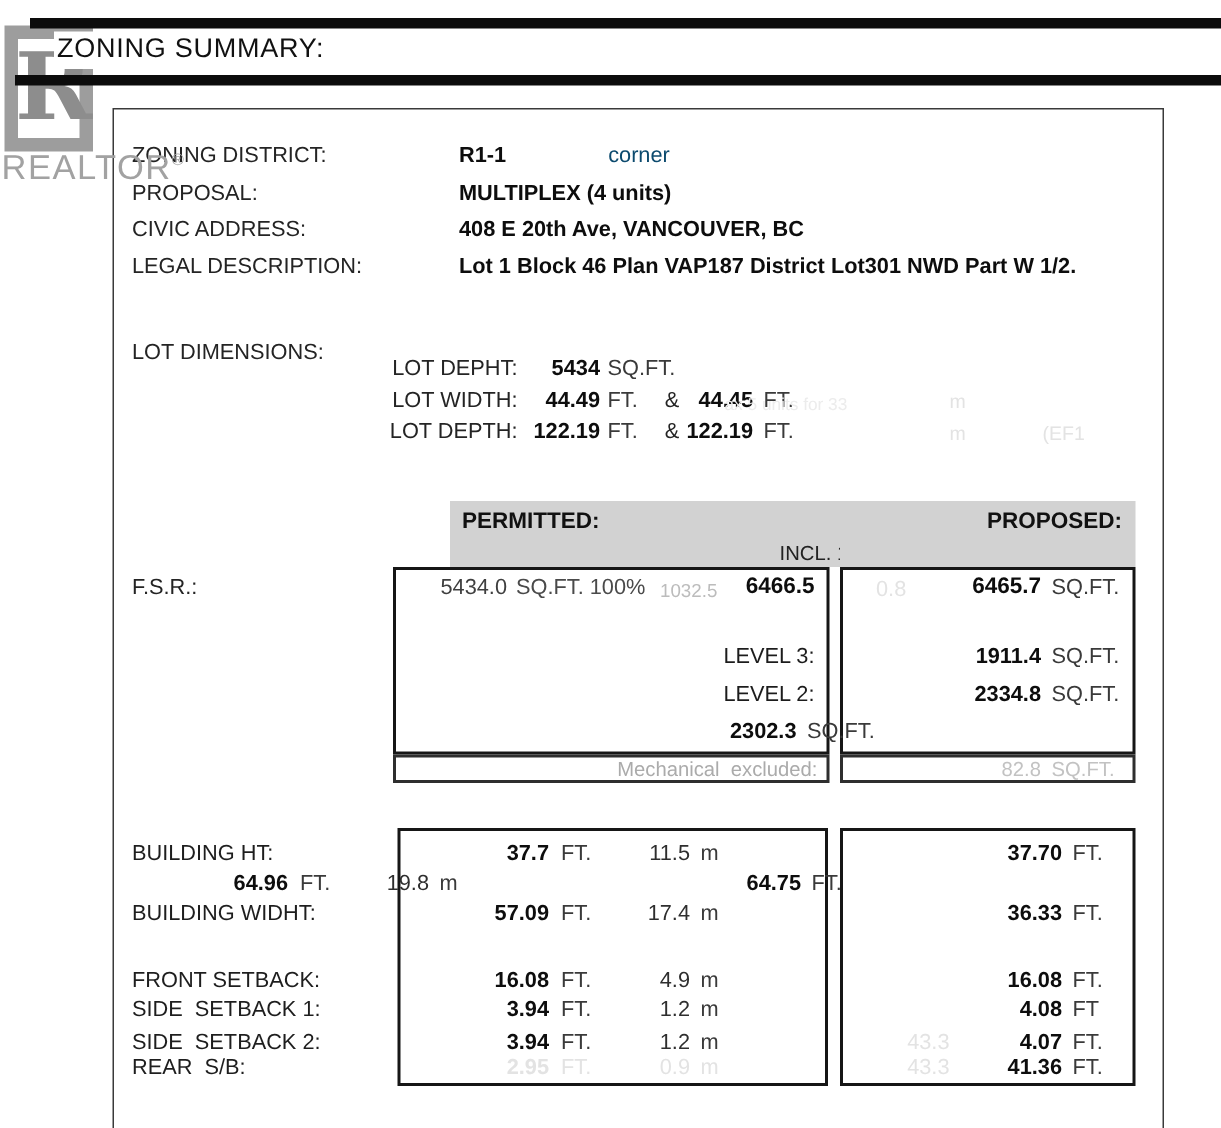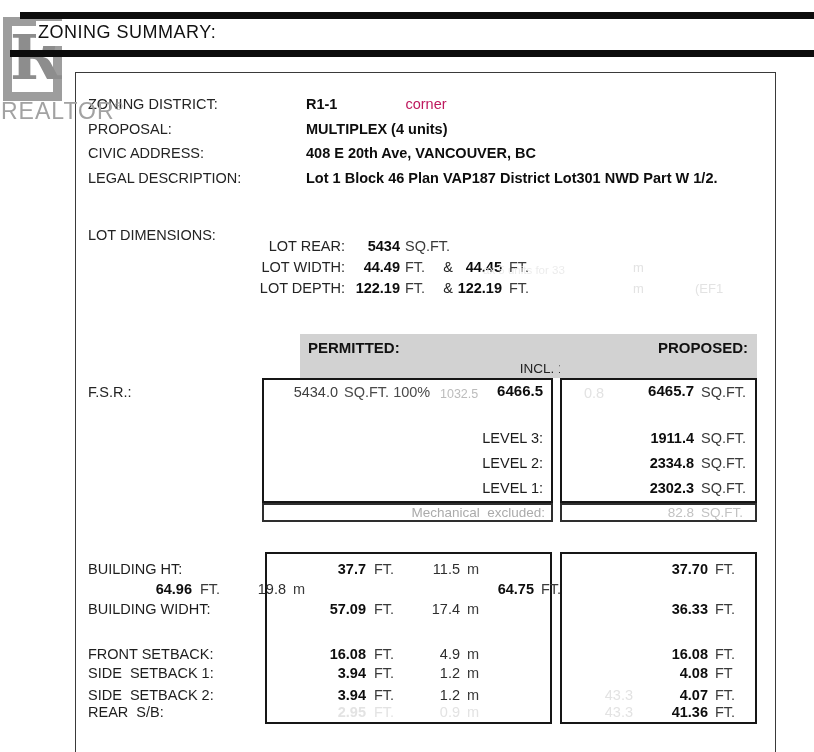--- a/index.html
+++ b/index.html
@@ -34,21 +34,21 @@
   .lbl{color:#242424;}
   .unit{color:#3a3a3a;}
   .faint{color:#e3e3e3;}
   .faint2{color:#ececec;}
   .midgray{color:#bcbcbc;}
 
   
   .irow{position:absolute;left:88px;display:flex;font-size:14.5px;line-height:17px;gap:38px;}
   .irow .il{width:180px;color:#242424;white-space:pre;}
   .irow .iv{font-weight:bold;color:#0d0d0d;white-space:pre;}
-  .irow .inote{color:#be185d;margin-left:16px;white-space:pre;}
+  .irow .inote{color:#0c4a6e;margin-left:16px;white-space:pre;}
 
   
   .lrow{position:absolute;left:230px;display:flex;font-size:14.5px;line-height:16px;}
   .lrow .ll{width:115px;text-align:right;color:#242424;white-space:pre;}
   .lrow .lv1{width:55px;text-align:right;font-weight:bold;color:#0d0d0d;}
   .lrow .lu1{width:36px;padding-left:5px;color:#3a3a3a;}
   .lrow .lamp{width:14px;text-align:center;color:#242424;}
   .lrow .lv2{width:47px;text-align:right;font-weight:bold;color:#0d0d0d;}
   .lrow .lu2{padding-left:7px;color:#3a3a3a;}
 
@@ -121,21 +121,21 @@
     <span class="iv">408 E 20th Ave, VANCOUVER, BC</span>
   </div>
   <div class="irow" style="top:170px">
     <span class="il">LEGAL DESCRIPTION:</span>
     <span class="iv">Lot 1 Block 46 Plan VAP187 District Lot301 NWD Part W 1/2.</span>
   </div>
 
   <div class="abs lbl" style="left:88px;top:227px">LOT DIMENSIONS:</div>
 
   <div class="lrow" style="top:238px">
-    <span class="ll">LOT REAR:</span>
+    <span class="ll">LOT DEPHT:</span>
     <span class="lv1">5434</span>
     <span class="lu1">SQ.FT.</span>
   </div>
   <div class="lrow" style="top:259px">
     <span class="ll">LOT WIDTH:</span>
     <span class="lv1">44.49</span>
     <span class="lu1">FT.</span>
     <span class="lamp">&amp;</span>
     <span class="lv2">44.45</span>
     <span class="lu2">FT.</span>
@@ -182,21 +182,20 @@
     <span class="lvl-val">1911.4</span>
     <span class="lvl-unit">SQ.FT.</span>
   </div>
   <div class="lvlrow" style="top:455px">
     <span class="lvl-label">LEVEL 2:</span>
     <span class="lvl-sp"></span>
     <span class="lvl-val">2334.8</span>
     <span class="lvl-unit">SQ.FT.</span>
   </div>
   <div class="lvlrow" style="top:480px">
-    <span class="lvl-label">LEVEL 1:</span>
     <span class="lvl-sp"></span>
     <span class="lvl-val">2302.3</span>
     <span class="lvl-unit">SQ.FT.</span>
   </div>
 
   <div class="vbox mech-perm"></div>
   <div class="vbox mech-prop"></div>
   <span class="abs" style="left:262px;top:505px;width:283px;text-align:right;font-size:13.5px;color:#ababab">Mechanical  excluded:</span>
   <span class="abs" style="left:628px;top:505px;width:66px;text-align:right;font-size:13.5px;color:#c2c2c2">82.8</span>
   <span class="abs" style="left:701px;top:505px;font-size:13.5px;color:#c2c2c2">SQ.FT.</span>

